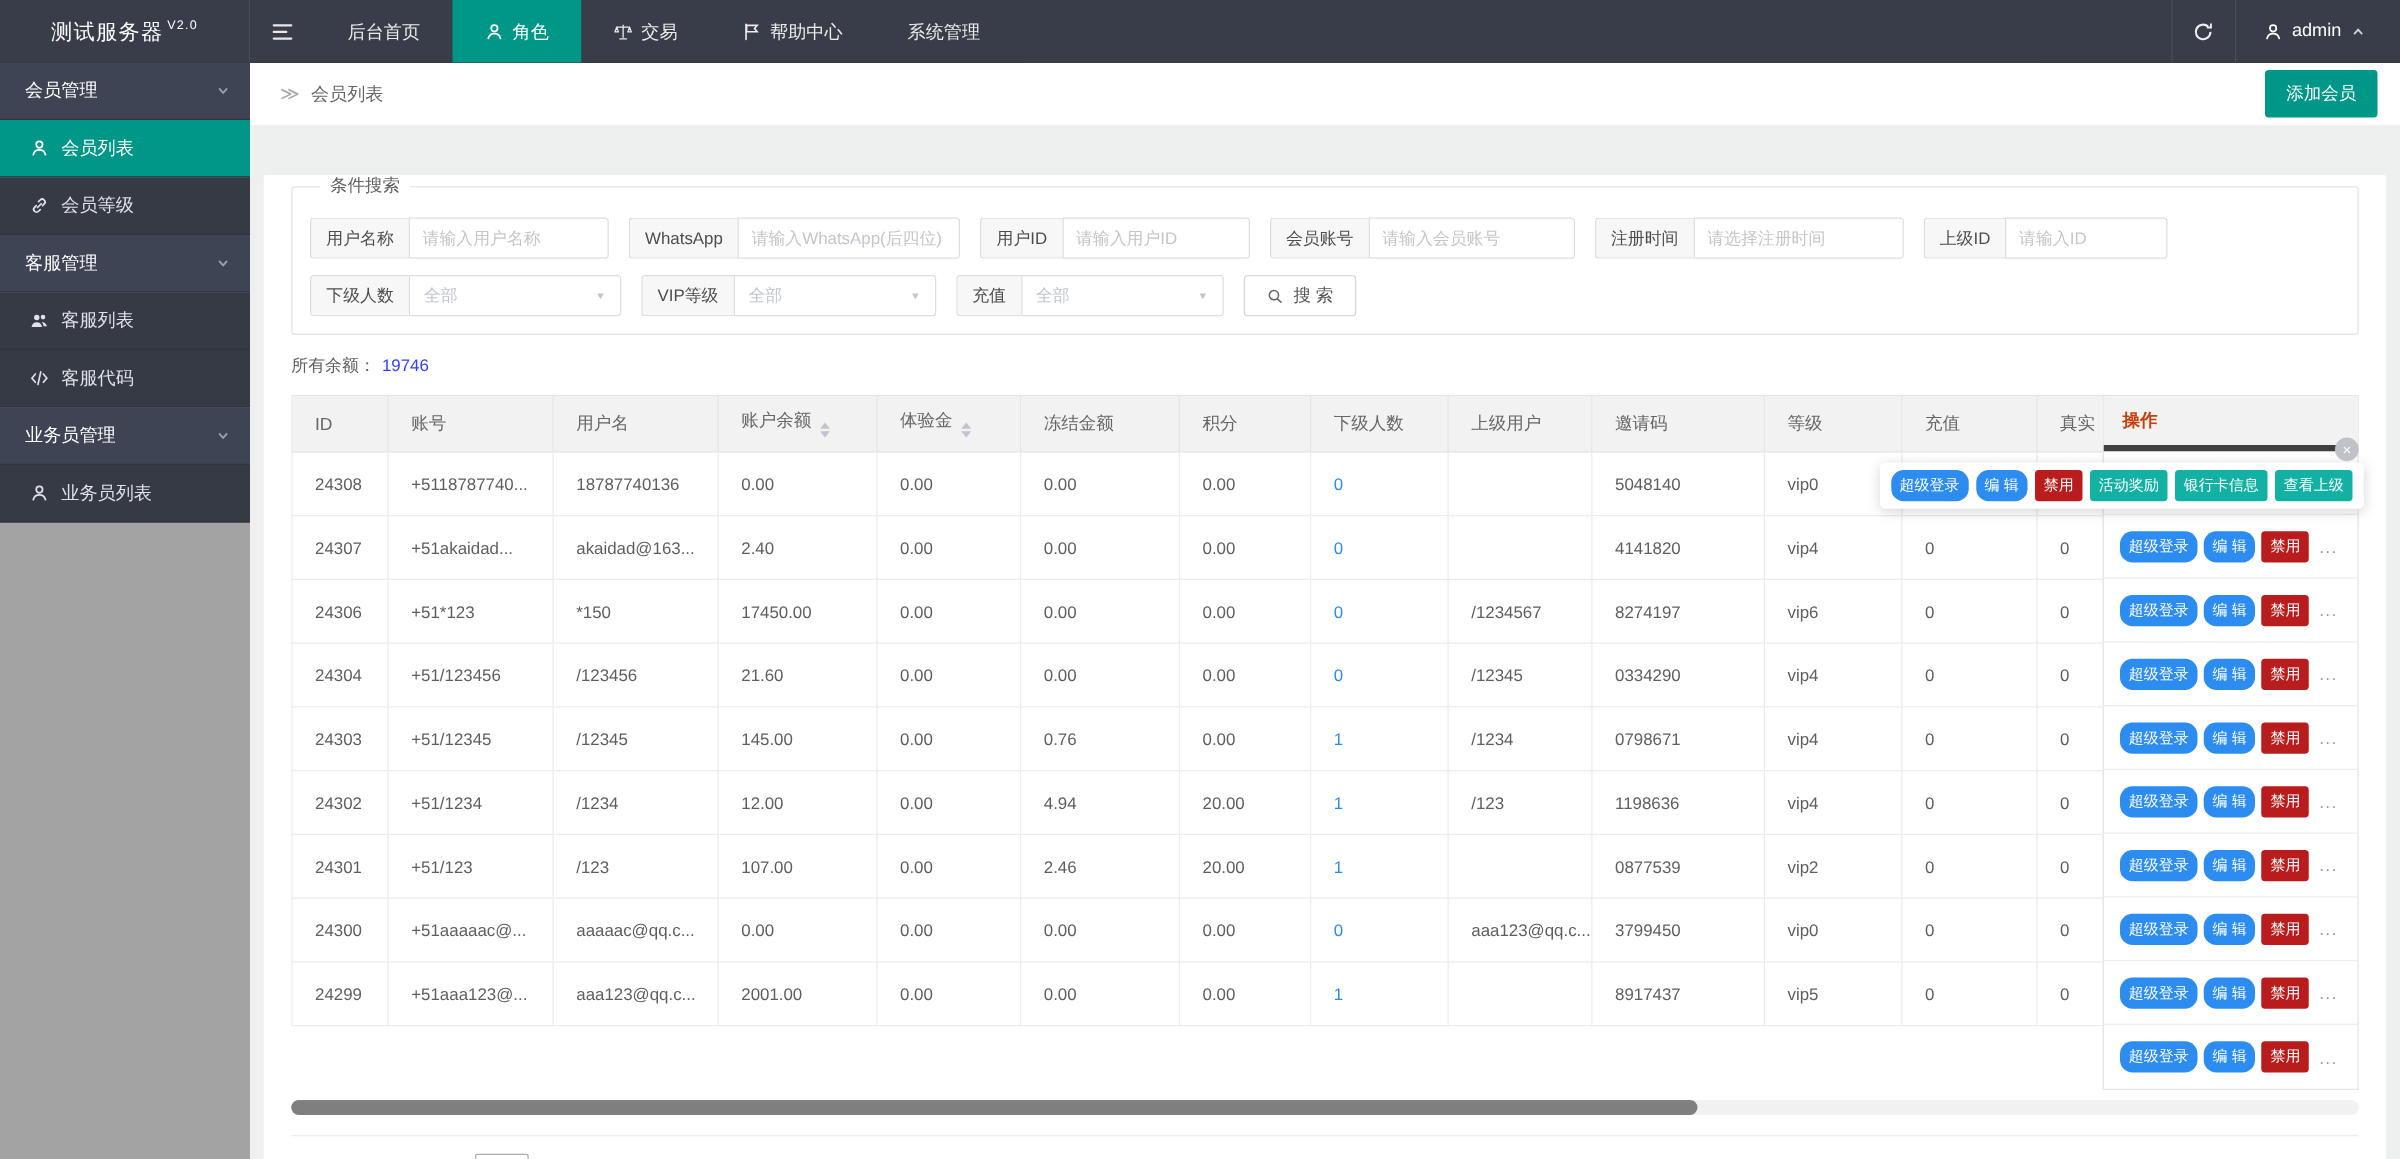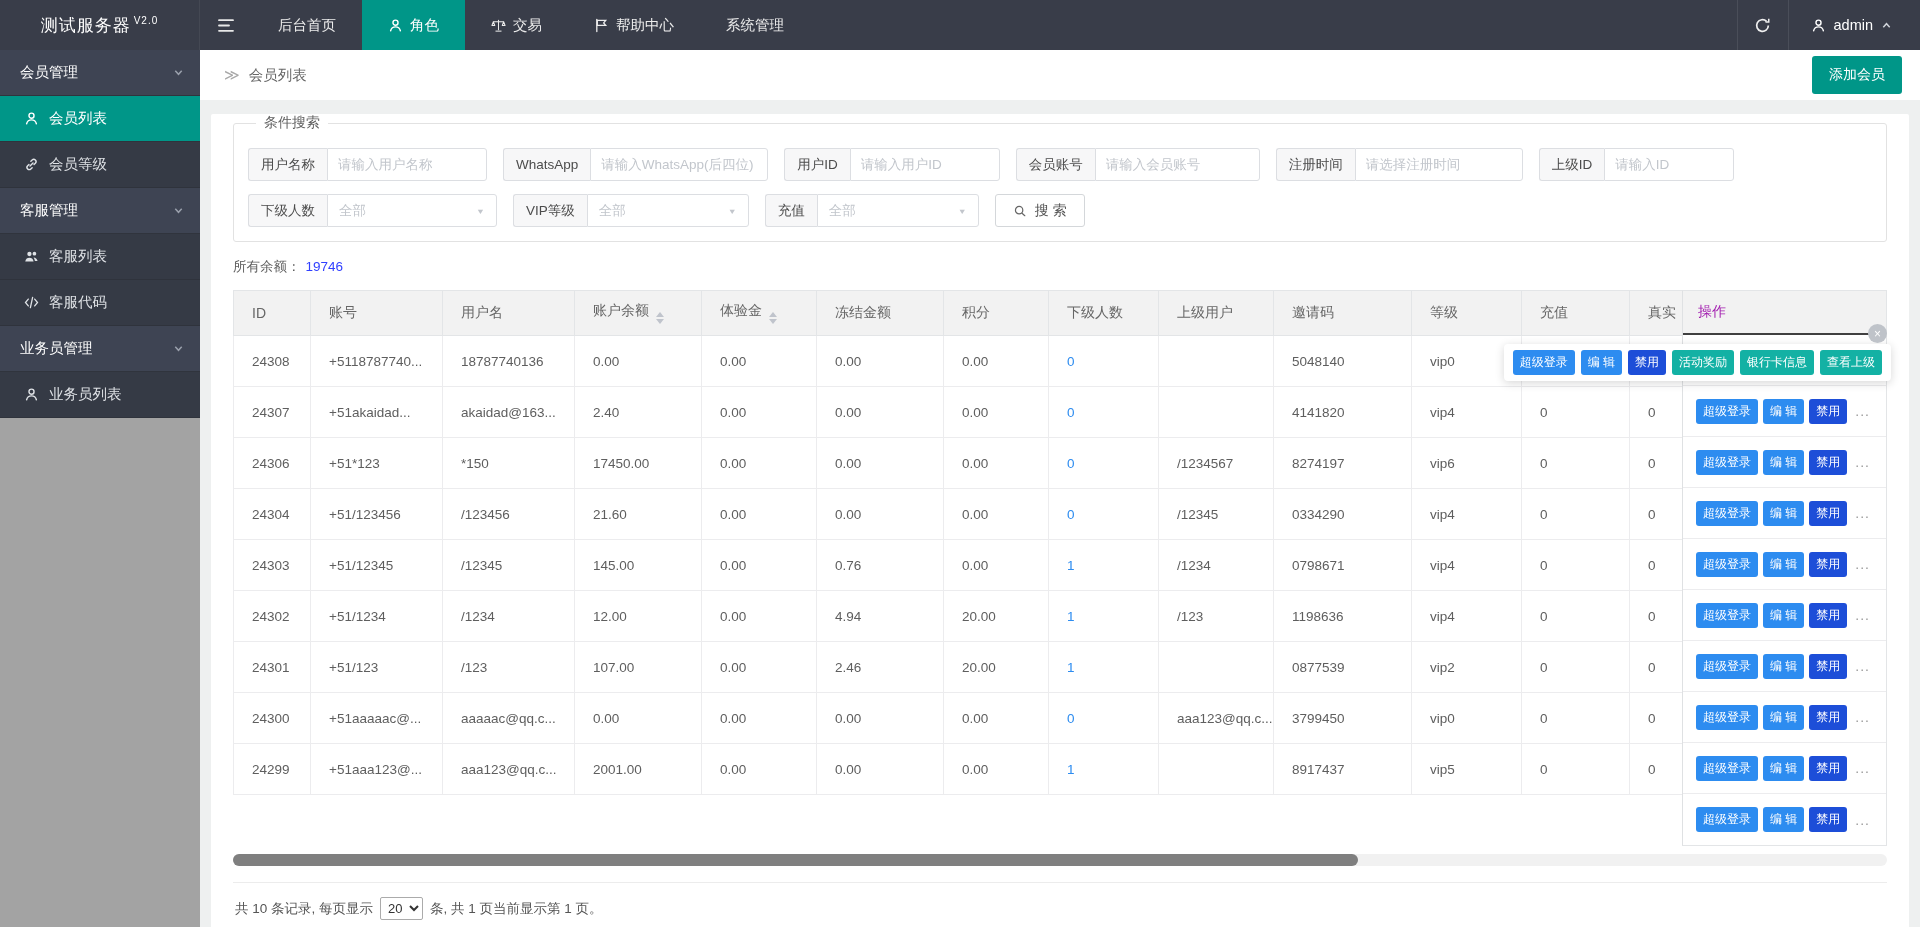--- a/index.html
+++ b/index.html
@@ -34,21 +34,21 @@
   .main { position:absolute; left:200px; top:50px; width:1720px; }
   .page-header { height:50px; background:#fff; display:flex; align-items:center; justify-content:space-between; padding:0 18px 0 24px; }
   .breadcrumb { display:flex; align-items:center; gap:9px; color:#666; font-size:14.5px; }
   .bc-icon { color:#a8a8a8; font-size:15px; }
   .add-btn { background:#009688; color:#fff; border:none; border-radius:3px; padding:10px 17px; font-size:14px; cursor:pointer; }
 
   .content { padding:14px 11px 0; }
   .card { background:#fff; border-radius:2px; padding:0 22px 10px; min-height:860px; }
 
   
-  .search-fieldset { border:1px solid #e2e2e2; border-radius:3px; padding:16px 14px 14px; }
+  .search-fieldset { border:1px solid #e2e2e2; border-radius:3px; margin-top:26px; padding:16px 14px 14px; }
   .search-fieldset legend { padding:0 8px; margin-left:8px; color:#5f5f5f; font-size:14px; }
   .search-row { display:flex; gap:16px; }
   .search-row + .search-row { margin-top:13px; }
   .sfield { display:flex; align-items:stretch; height:33px; }
   .sf-label { display:flex; align-items:center; padding:0 12px; background:#f7f7f8; border:1px solid #dcdee2; border-right:none; border-radius:3px 0 0 3px; color:#4c4c4c; font-size:13.5px; white-space:nowrap; }
   .sf-input { border:1px solid #dcdee2; border-radius:0 3px 3px 0; padding:0 10px; font-size:13.5px; color:#333; outline:none; }
   .sf-input::placeholder { color:#c2c6cc; }
   .sf-select { display:flex; align-items:center; justify-content:space-between; border:1px solid #dcdee2; border-radius:0 3px 3px 0; padding:0 11px; color:#c2c6cc; font-size:13.5px; cursor:pointer; background:#fff; }
   .caret { font-size:9px; color:#c2c6cc; transform:scaleY(.85); }
   .search-btn { display:flex; align-items:center; gap:8px; border:1px solid #d4d7da; background:#fff; border-radius:3px; padding:0 17px; height:33px; font-size:14px; color:#555; cursor:pointer; }
@@ -63,27 +63,27 @@
   table { border-collapse:collapse; table-layout:fixed; width:1500px; }
   th { height:45px; background:#f2f2f2; font-weight:normal; color:#666; font-size:14px; text-align:left; padding-left:18px; border:1px solid #e3e5e7; }
   td { height:51px; padding-left:18px; font-size:13.5px; color:#5e5e5e; border:1px solid #ececee; background:#fff; white-space:nowrap; overflow:hidden; }
   .cell-link { color:#2d8cf0; cursor:pointer; text-decoration:none; }
   .sort { display:inline-flex; flex-direction:column; margin-left:7px; vertical-align:-2px; }
   .sort i { width:0; height:0; border-left:4px solid transparent; border-right:4px solid transparent; display:block; }
   .sort .up { border-bottom:5px solid #c0c4cc; margin-bottom:2px; }
   .sort .down { border-top:5px solid #c0c4cc; }
 
   .table-ops { width:205px; flex-shrink:0; background:#fff; border:1px solid #e3e5e7; border-left:1px solid #dfe1e3; }
-  .ops-header { height:44px; background:#f2f2f2; display:flex; align-items:center; padding-left:15px; color:#a21caf; border-bottom:2px solid #404040; }
+  .ops-header { height:44px; background:#f2f2f2; display:flex; align-items:center; padding-left:15px; color:#c2410c; border-bottom:5px solid #404040;font-weight:bold; }
   .ops-row { height:51px; border-bottom:1px solid #ececee; display:flex; align-items:center; gap:5px; padding-left:13px; }
   .ops-row:last-child { border-bottom:none; }
 
   .btn { border:none; border-radius:3px; color:#fff; font-size:12px; padding:4px 7px; cursor:pointer; white-space:nowrap; }
-  .btn.blue { background:#2d8cf0; }
-  .btn.red  { background:#1d4ed8; }
+  .btn.blue { background:#2d8cf0;border-radius:10px; }
+  .btn.red  { background:#b91c1c; }
   .btn.teal { background:#13b1a4; }
   .more { color:#999; margin-left:3px; letter-spacing:1px; cursor:pointer; }
 
   .popover { position:absolute; top:54px; right:-4px; display:flex; align-items:center; gap:6px; background:#fff; padding:6px 9px; border-radius:4px; box-shadow:0 2px 10px rgba(0,0,0,.16); z-index:6; }
   .popover-close { position:absolute; top:34px; right:0; width:19px; height:19px; border-radius:50%; background:#bfc3c9; color:#fff; display:flex; align-items:center; justify-content:center; font-size:12px; line-height:1; cursor:pointer; z-index:7; }
 
   .hscroll { height:12px; background:#f1f1f1; border-radius:7px; margin-top:8px; position:relative; }
   .hscroll-thumb { position:absolute; left:0; top:0; height:12px; width:68%; background:#7f7f7f; border-radius:7px; cursor:grab; }
 
   .pagination { margin-top:16px; border-top:1px solid #ececec; padding:14px 2px 12px; font-size:13.5px; color:#555; display:flex; align-items:center; gap:7px; }

